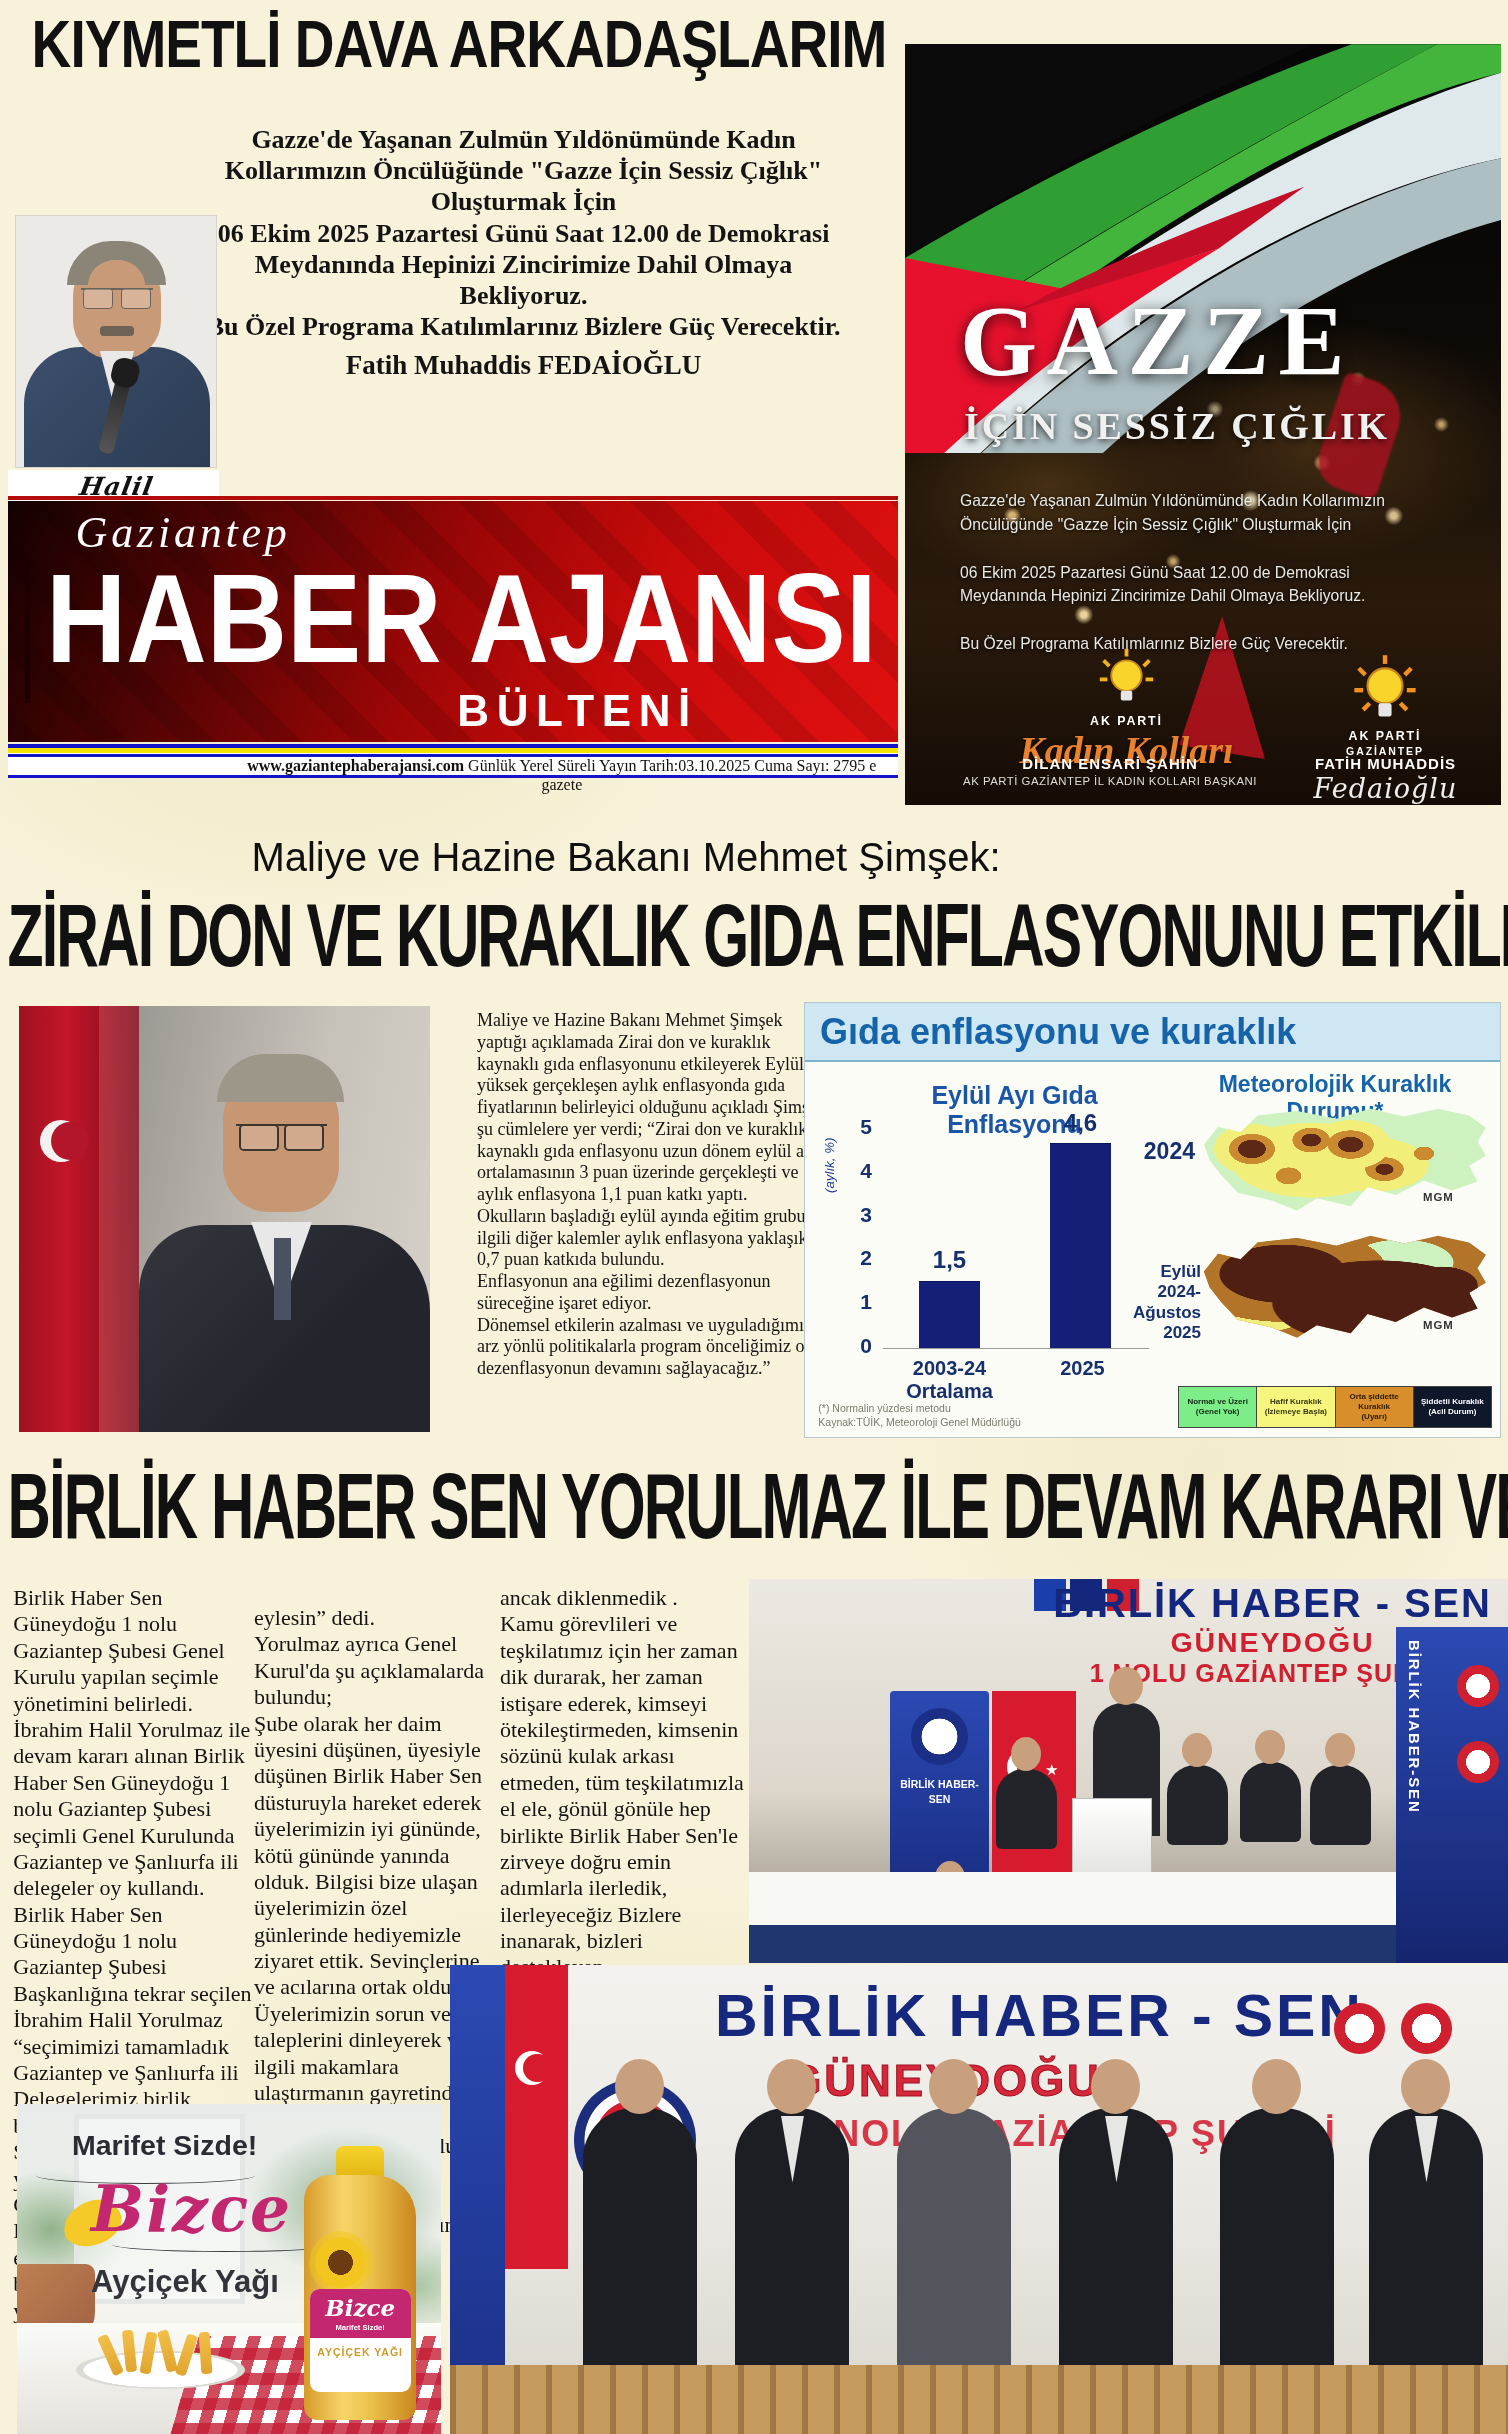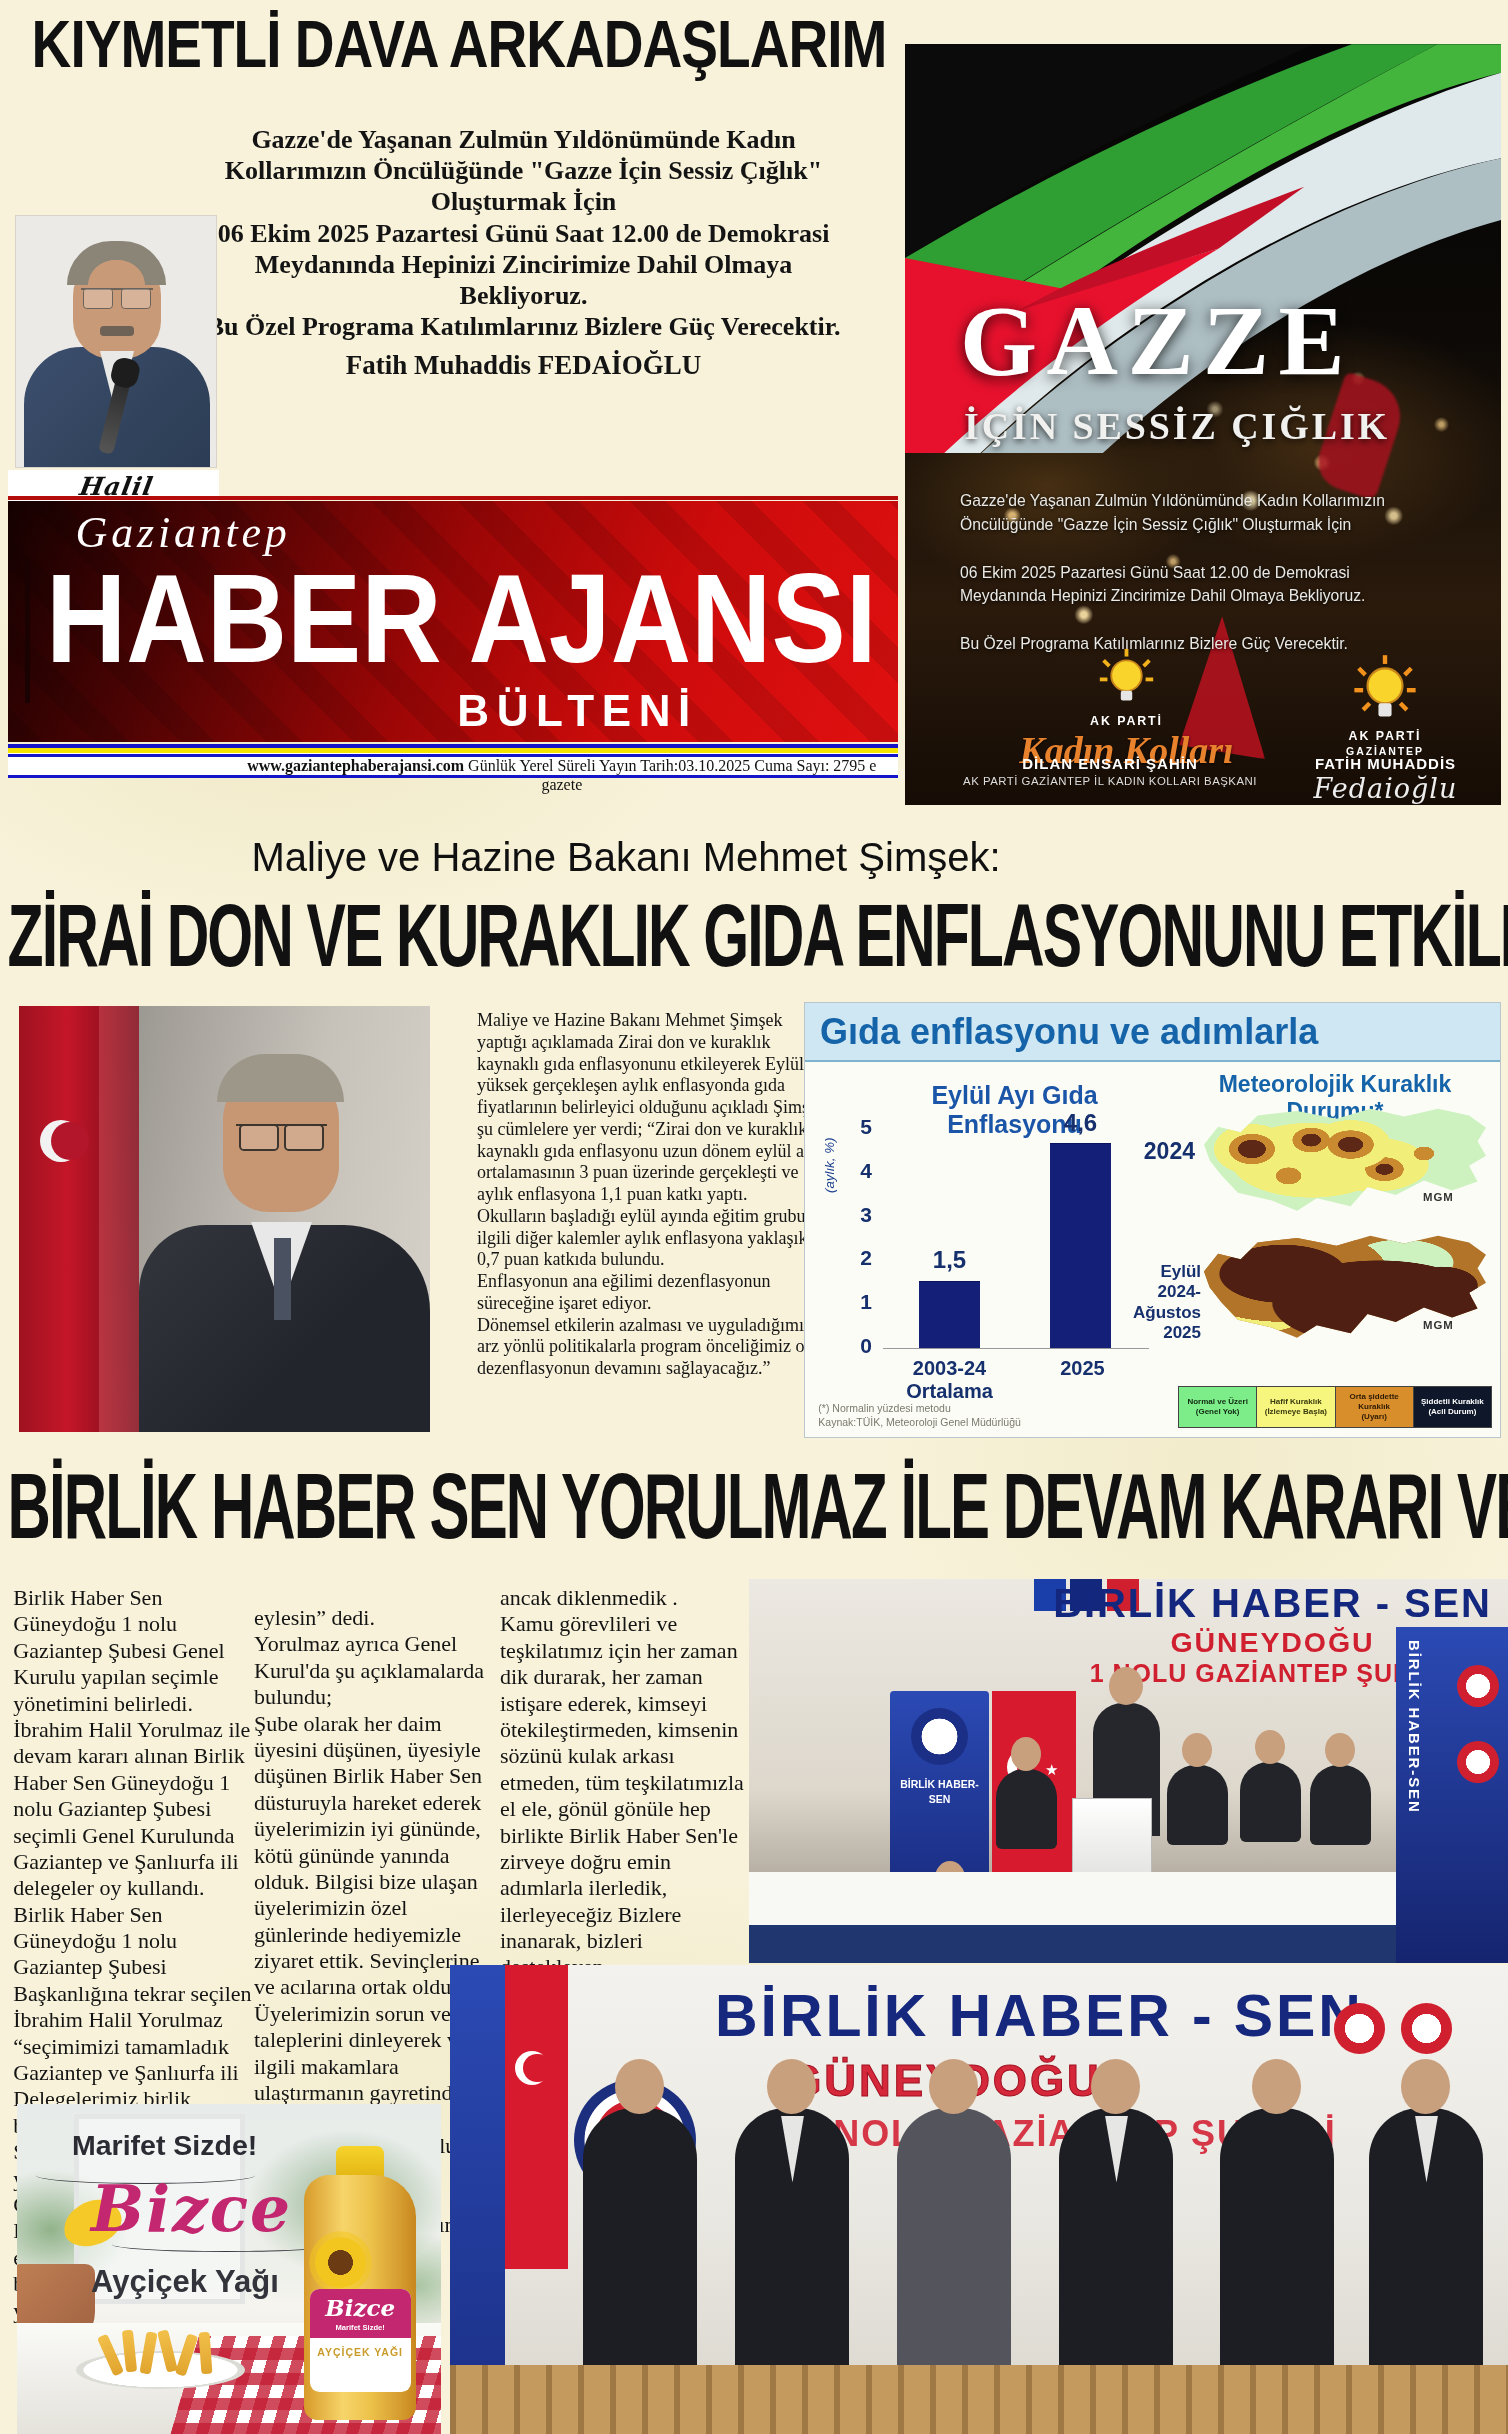--- a/index.html
+++ b/index.html
@@ -379,21 +379,21 @@
   <div class="p2-glasses"></div>
 </div>
 
 <div class="abs econ-body preline">Maliye ve Hazine Bakanı Mehmet Şimşek yaptığı açıklamada Zirai don ve kuraklık kaynaklı gıda enflasyonunu etkileyerek Eylülde yüksek gerçekleşen aylık enflasyonda gıda fiyatlarının belirleyici olduğunu açıkladı Şimşek şu cümlelere yer verdi;        “Zirai don ve kuraklık kaynaklı gıda enflasyonu uzun dönem eylül ayı ortalamasının 3 puan üzerinde gerçekleşti ve aylık enflasyona 1,1 puan katkı yaptı.
 Okulların başladığı eylül ayında eğitim grubu ve ilgili diğer kalemler aylık enflasyona yaklaşık 0,7 puan katkıda bulundu.
 Enflasyonun ana eğilimi dezenflasyonun süreceğine işaret ediyor.
 Dönemsel etkilerin azalması ve uyguladığımız arz yönlü politikalarla program önceliğimiz olan dezenflasyonun devamını sağlayacağız.”</div>
 
 <div class="abs chart">
   <div class="ch-header">
-      <div>Gıda enflasyonu ve adımlarla</div>
+      <div>Gıda enflasyonu ve kuraklık</div>
     </div>
   <div class="ch-title">Eylül Ayı Gıda Enflasyonu</div>
   <div class="ch-ylab">(aylık, %)</div>
   <div class="ch-yticks">
     <div>5</div>
     <div>4</div>
     <div>3</div>
     <div>2</div>
     <div>1</div>
     <div>0</div>

